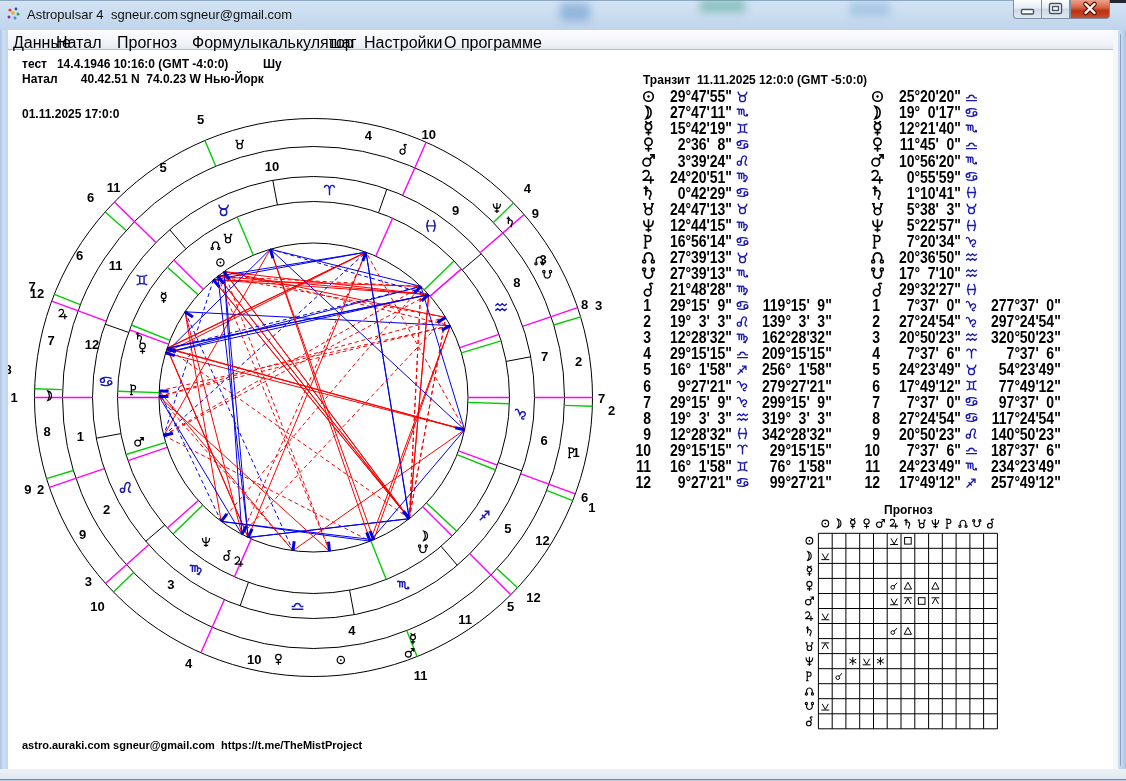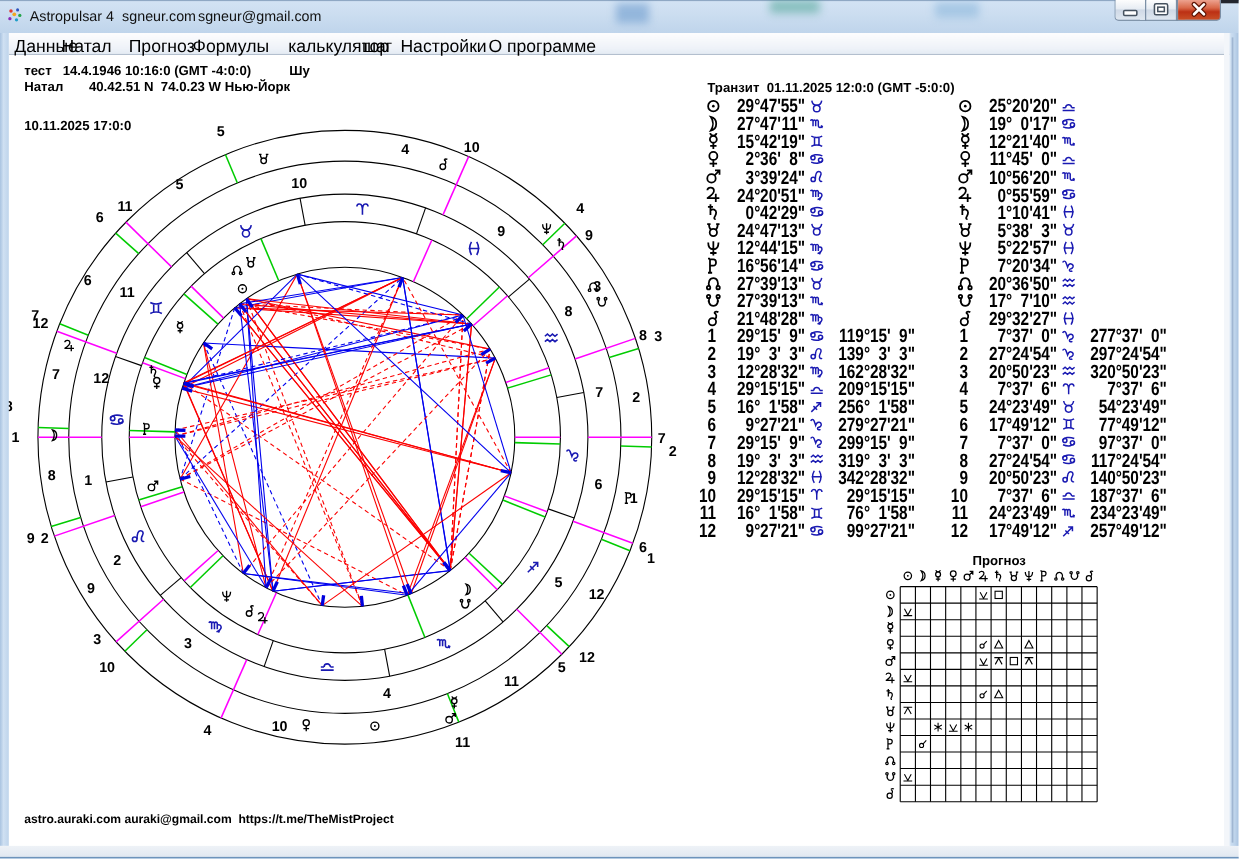--- a/index.html
+++ b/index.html
@@ -498,24 +498,24 @@
 <use href="#a-qcx" x="819.8" y="640.6" width="11" height="11" class="pg"></use>
 <use href="#a-sex" x="847.3" y="655.6" width="11" height="11" class="pg"></use>
 <use href="#a-ssx" x="861.1" y="655.6" width="11" height="11" class="pg"></use>
 <use href="#a-sex" x="874.9" y="655.6" width="11" height="11" class="pg"></use>
 <use href="#a-conj" x="833.6" y="670.7" width="11" height="11" class="pg"></use>
 <use href="#a-ssx" x="819.8" y="700.8" width="11" height="11" class="pg"></use>
 </svg>
 <div class="t" style="left:22px; top:57px">тест   14.4.1946 10:16:0 (GMT -4:0:0)</div>
 <div class="t" style="left:263px; top:57px">Шу</div>
 <div class="t" style="left:22px; top:72px">Натал       40.42.51 N  74.0.23 W Нью-Йорк</div>
-<div class="t" style="left:22px; top:107px">10.11.2025 17:0:0</div>
-<div class="t" style="left:643px; top:73px">Транзит  01.11.2025 12:0:0 (GMT -5:0:0)</div>
+<div class="t" style="left:22px; top:107px">01.11.2025 17:0:0</div>
+<div class="t" style="left:643px; top:73px">Транзит  11.11.2025 12:0:0 (GMT -5:0:0)</div>
 <div class="t" style="left:884px; top:503px">Прогноз</div>
-<div class="t" style="left:22px; top:739px; font-size:11px">astro.auraki.com auraki@gmail.com  https://t.me/TheMistProject</div>
+<div class="t" style="left:22px; top:739px; font-size:11px">astro.auraki.com sgneur@gmail.com  https://t.me/TheMistProject</div>
 <div class="pr" style="left:640px;top:87.9px"><svg class="ig" viewBox="0 0 20 20">
       <use href="#p-sun"></use>
     </svg></div>
 <div class="tv" style="left:670px;top:88.2px"><i class="w2">29</i>°<i class="w2">47</i>'<i class="w2">55</i>"</div>
 <div class="zr" style="left:734.5px;top:88.9px"><svg class="ig2" viewBox="0 0 20 20">
       <use href="#z-tau"></use>
     </svg></div>
 <div class="pr" style="left:640px;top:104.0px"><svg class="ig" viewBox="0 0 20 20">
       <use href="#p-moon"></use>
     </svg></div>
@@ -861,21 +861,21 @@
       </svg></div>
   <div class="wbtn" id="b-cls"><svg width="38" height="17">
         <path d="M14.5,4 L23.5,13 M23.5,4 L14.5,13" stroke="#5d1505" stroke-width="4.6" stroke-linecap="round"></path>
         <path d="M14.5,4 L23.5,13 M23.5,4 L14.5,13" stroke="#fff" stroke-width="2.4" stroke-linecap="round"></path>
       </svg></div>
 </div>
 <div id="menubar">
   <div class="mi" style="left:5px">Данные</div>
   <div class="mi" style="left:48px">Натал</div>
   <div class="mi" style="left:109px">Прогноз</div>
-  <div class="mi" style="left:167px">Формулы</div>
+  <div class="mi" style="left:184px">Формулы</div>
   <div class="mi" style="left:254px">калькулятор</div>
   <div class="mi" style="left:321px">шаг</div>
   <div class="mi" style="left:356px">Настройки</div>
   <div class="mi" style="left:436px">О программе</div>
 </div>
 <div id="leftborder"></div>
 <div id="rightstrip"></div>
 <div id="rightborder"></div>
 <div id="rline"></div>
 <div id="bottomborder"></div>

